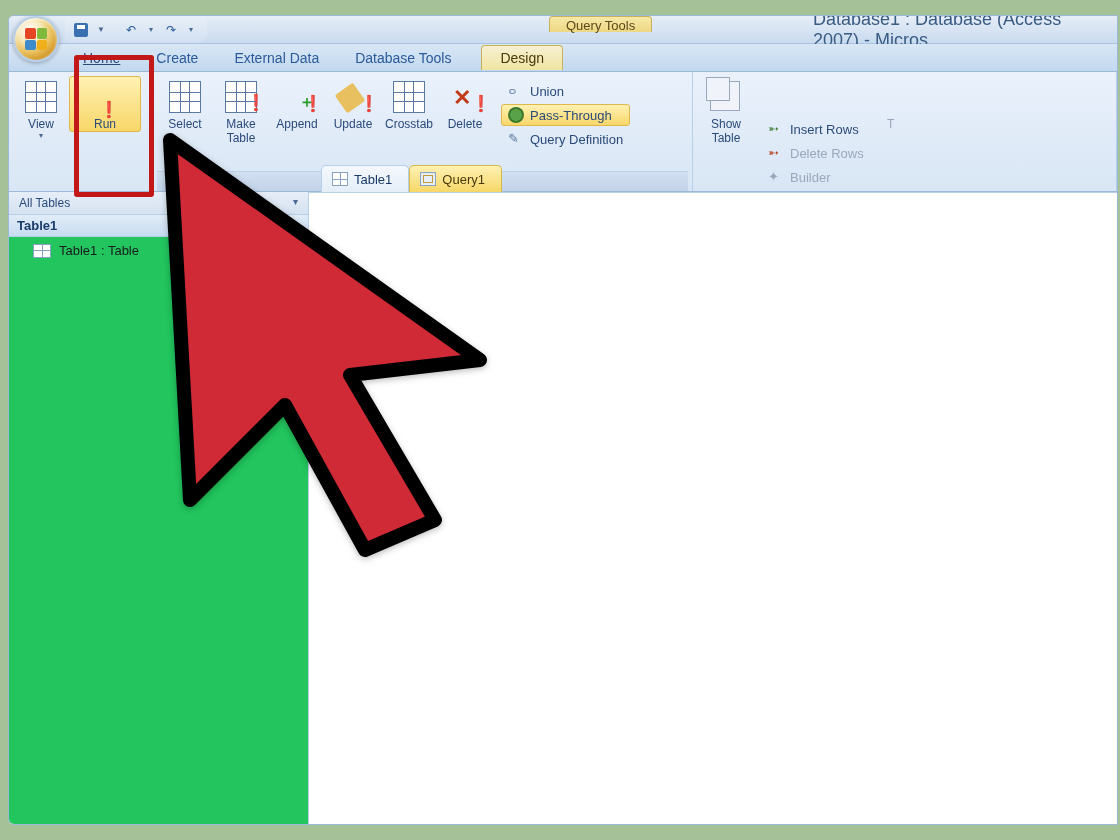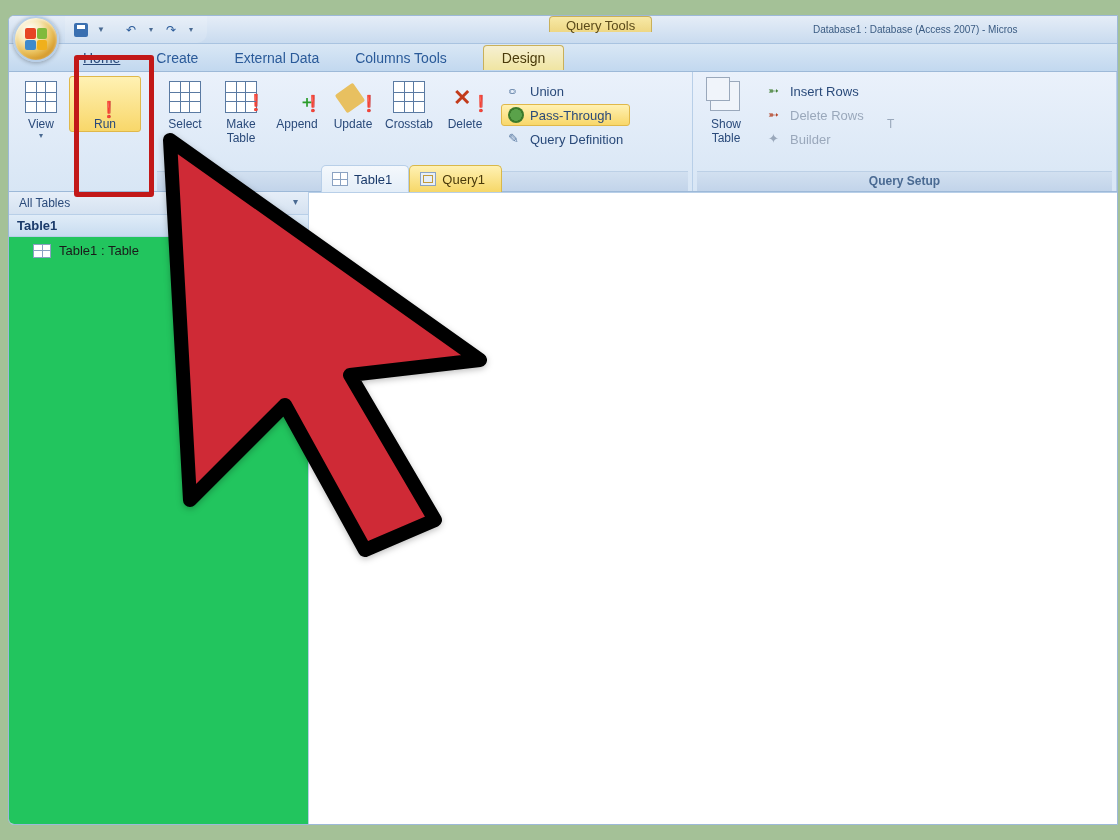--- a/index.html
+++ b/index.html
@@ -55,39 +55,39 @@
   background: linear-gradient(#f7e9a7,#eed784);
   border:1px solid #c9b05a; border-bottom:none;
   border-radius:4px 4px 0 0;
   padding:2px 16px 0;
   color:#5a4a1a; font-size:13px;
   display:flex; align-items:center;
 }
 .title-text {
   position:absolute; left:50%; right:8px;
   padding-left:250px;
-  font-size:10px; color:#3a5b82;
+  font-size:18px; color:#3a5b82;
 }
 .tabstrip {
   height:28px; background:linear-gradient(#d9e7f5,#c2d8ef);
   display:flex; align-items:center;
   padding-left:56px;
   border-bottom:1px solid #9db9d8;
   position:relative;
 }
 .tab {
   padding:4px 18px 4px; font-size:14px; color:#2a5a99;
   cursor:default;
 }
 .tab.home{ text-decoration:underline; color:#2a4a7a;}
 .tab.active {
   background: linear-gradient(#f6f0d2,#f0e5a2);
   border:1px solid #c9b05a; border-bottom:none;
   border-radius:4px 4px 0 0;
-  margin-left:18px;
+  margin-left:12px;
   color:#4a3a0a;
 }
 .ribbon {
   height:120px;
   background: linear-gradient(#eaf1fb,#d8e6f5);
   border-bottom:1px solid #9db9d8;
   display:flex;
 }
 .group {
   border-right:1px solid #b8cfe8;
@@ -134,21 +134,21 @@
 .si{width:16px;height:16px;display:inline-block;}
 .si.circles::before{content:"○○";letter-spacing:-6px;color:#5a7aa2;font-size:12px;}
 .si.globe{background:radial-gradient(circle,#5aa24a 50%,#3a7a2a 52%);border-radius:50%;}
 .si.pencil::before{content:"✎";color:#5a7aa2;}
 .si.tbl{background:#fff;border:1px solid #8aa2c2;position:relative;}
 .si.tbl::after{content:"";position:absolute;inset:0;background:linear-gradient(#8aa2c2,#8aa2c2) 50% 0/1px 100% no-repeat,linear-gradient(#8aa2c2,#8aa2c2) 0 50%/100% 1px no-repeat;}
 .si.insrow::before{content:"➵";color:#3a7a2a;font-size:13px;}
 .si.delrow::before{content:"➵";color:#b23a1a;font-size:13px;}
 .si.wand::before{content:"✦";color:#9aa8bb;}
 .si.ret::before{content:"↩";color:#9aa8bb;}
-.ribbon-col{display:flex;flex-direction:column;gap:2px;padding:4px 6px;}
+.ribbon-col{display:flex;flex-direction:column;gap:2px;padding:4px 6px;margin-top:38px;}
 .ribbon-col .small-btn{white-space:nowrap;}
 .return-box{border:1px solid #b8cfe8;width:62px;height:20px;background:#eef4fb;display:inline-block;margin-left:4px;position:relative;}
 .return-box::after{content:"▾";position:absolute;right:3px;top:1px;font-size:9px;color:#8aa0bc;}
 .content{
   flex:1; display:flex; background:#22c55e; position:relative;
 }
 .sidebar{
   width:300px; border-right:1px solid #b8cfe8;
   display:flex; flex-direction:column;
 }
@@ -220,21 +220,21 @@
       <span class="qat-icon dd-arrow">▾</span>
     </div>
     <div class="context-tab">Query Tools</div>
     <div class="title-text">Database1 : Database (Access 2007) - Micros</div>
   </div>
 
   <div class="tabstrip">
     <div class="tab home">Home</div>
     <div class="tab">Create</div>
     <div class="tab">External Data</div>
-    <div class="tab">Columns Tools</div>
+    <div class="tab">Database Tools</div>
     <div class="tab active">Design</div>
   </div>
 
   <div class="ribbon">
 
     <div class="group" style="width:144px">
       <div class="group-body">
         <div class="big-btn">
           <div class="ic grid-ic"></div>
           <span>View</span>

